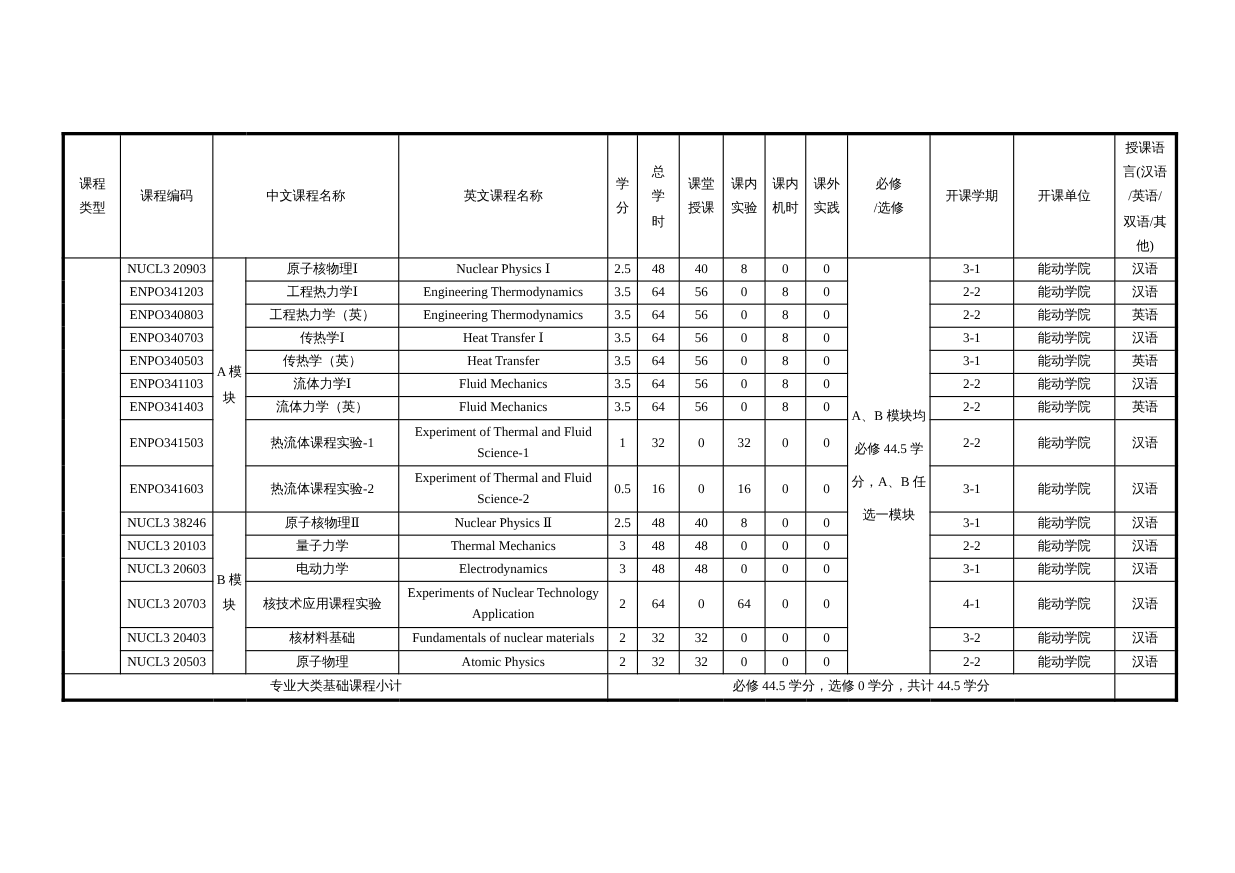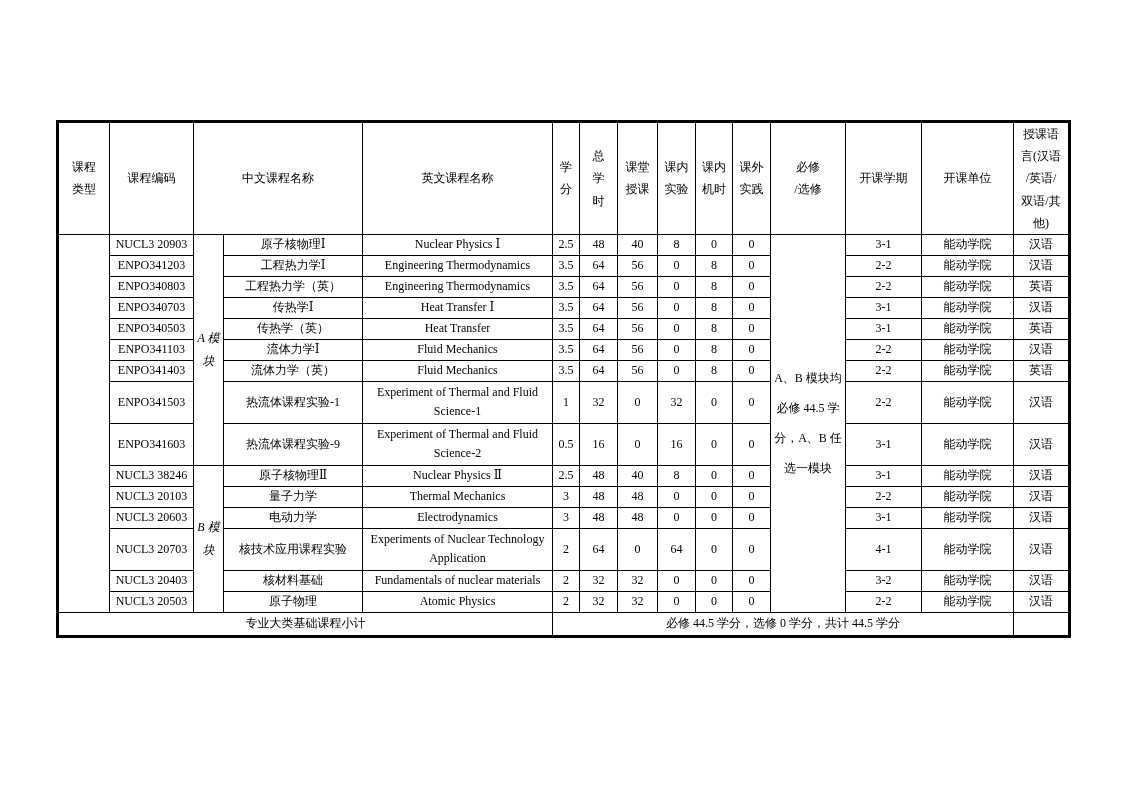--- a/index.html
+++ b/index.html
@@ -39,21 +39,21 @@
   .course-table th {
     white-space: pre-line;
     line-height: 1.85;
     text-align: center;
   }
   .header-row { height: 104px; }
   .h-norm { height: 21px; margin-top: 12px; }
   .h-tall { height: 42px; font-family: Liberation Serif, serif; }
   .footer-row td { height: 22px; text-align: center; }
   .en-cell { font-size: 12.5px; line-height: 1.65; }
-  .module-cell { line-height: 1.9; white-space: normal; word-break: break-all; padding: 0 3px; font-style: italic; }
+  .module-cell { line-height: 1.9; white-space: normal; word-break: break-all; padding: 0 3px; }
   .note-cell { line-height: 30px; white-space: normal; padding: 0 5px; }
   .type-cell { }
 </style>
 </head>
 <body>
 
 <div class="page">
   <table class="course-table">
     <colgroup>
       <col style="width:52px">
@@ -222,21 +222,21 @@
       <td>32</td>
       <td>0</td>
       <td>0</td>
       <td>2-2</td>
       <td>能动学院</td>
       <td>汉语</td>
     </tr>
 
     <tr class="h-tall">
       <td>ENPO341603</td>
-      <td>热流体课程实验-9</td>
+      <td>热流体课程实验-2</td>
       <td class="en-cell">Experiment of Thermal and Fluid Science-2</td>
       <td>0.5</td>
       <td>16</td>
       <td>0</td>
       <td>16</td>
       <td>0</td>
       <td>0</td>
       <td>3-1</td>
       <td>能动学院</td>
       <td>汉语</td>

